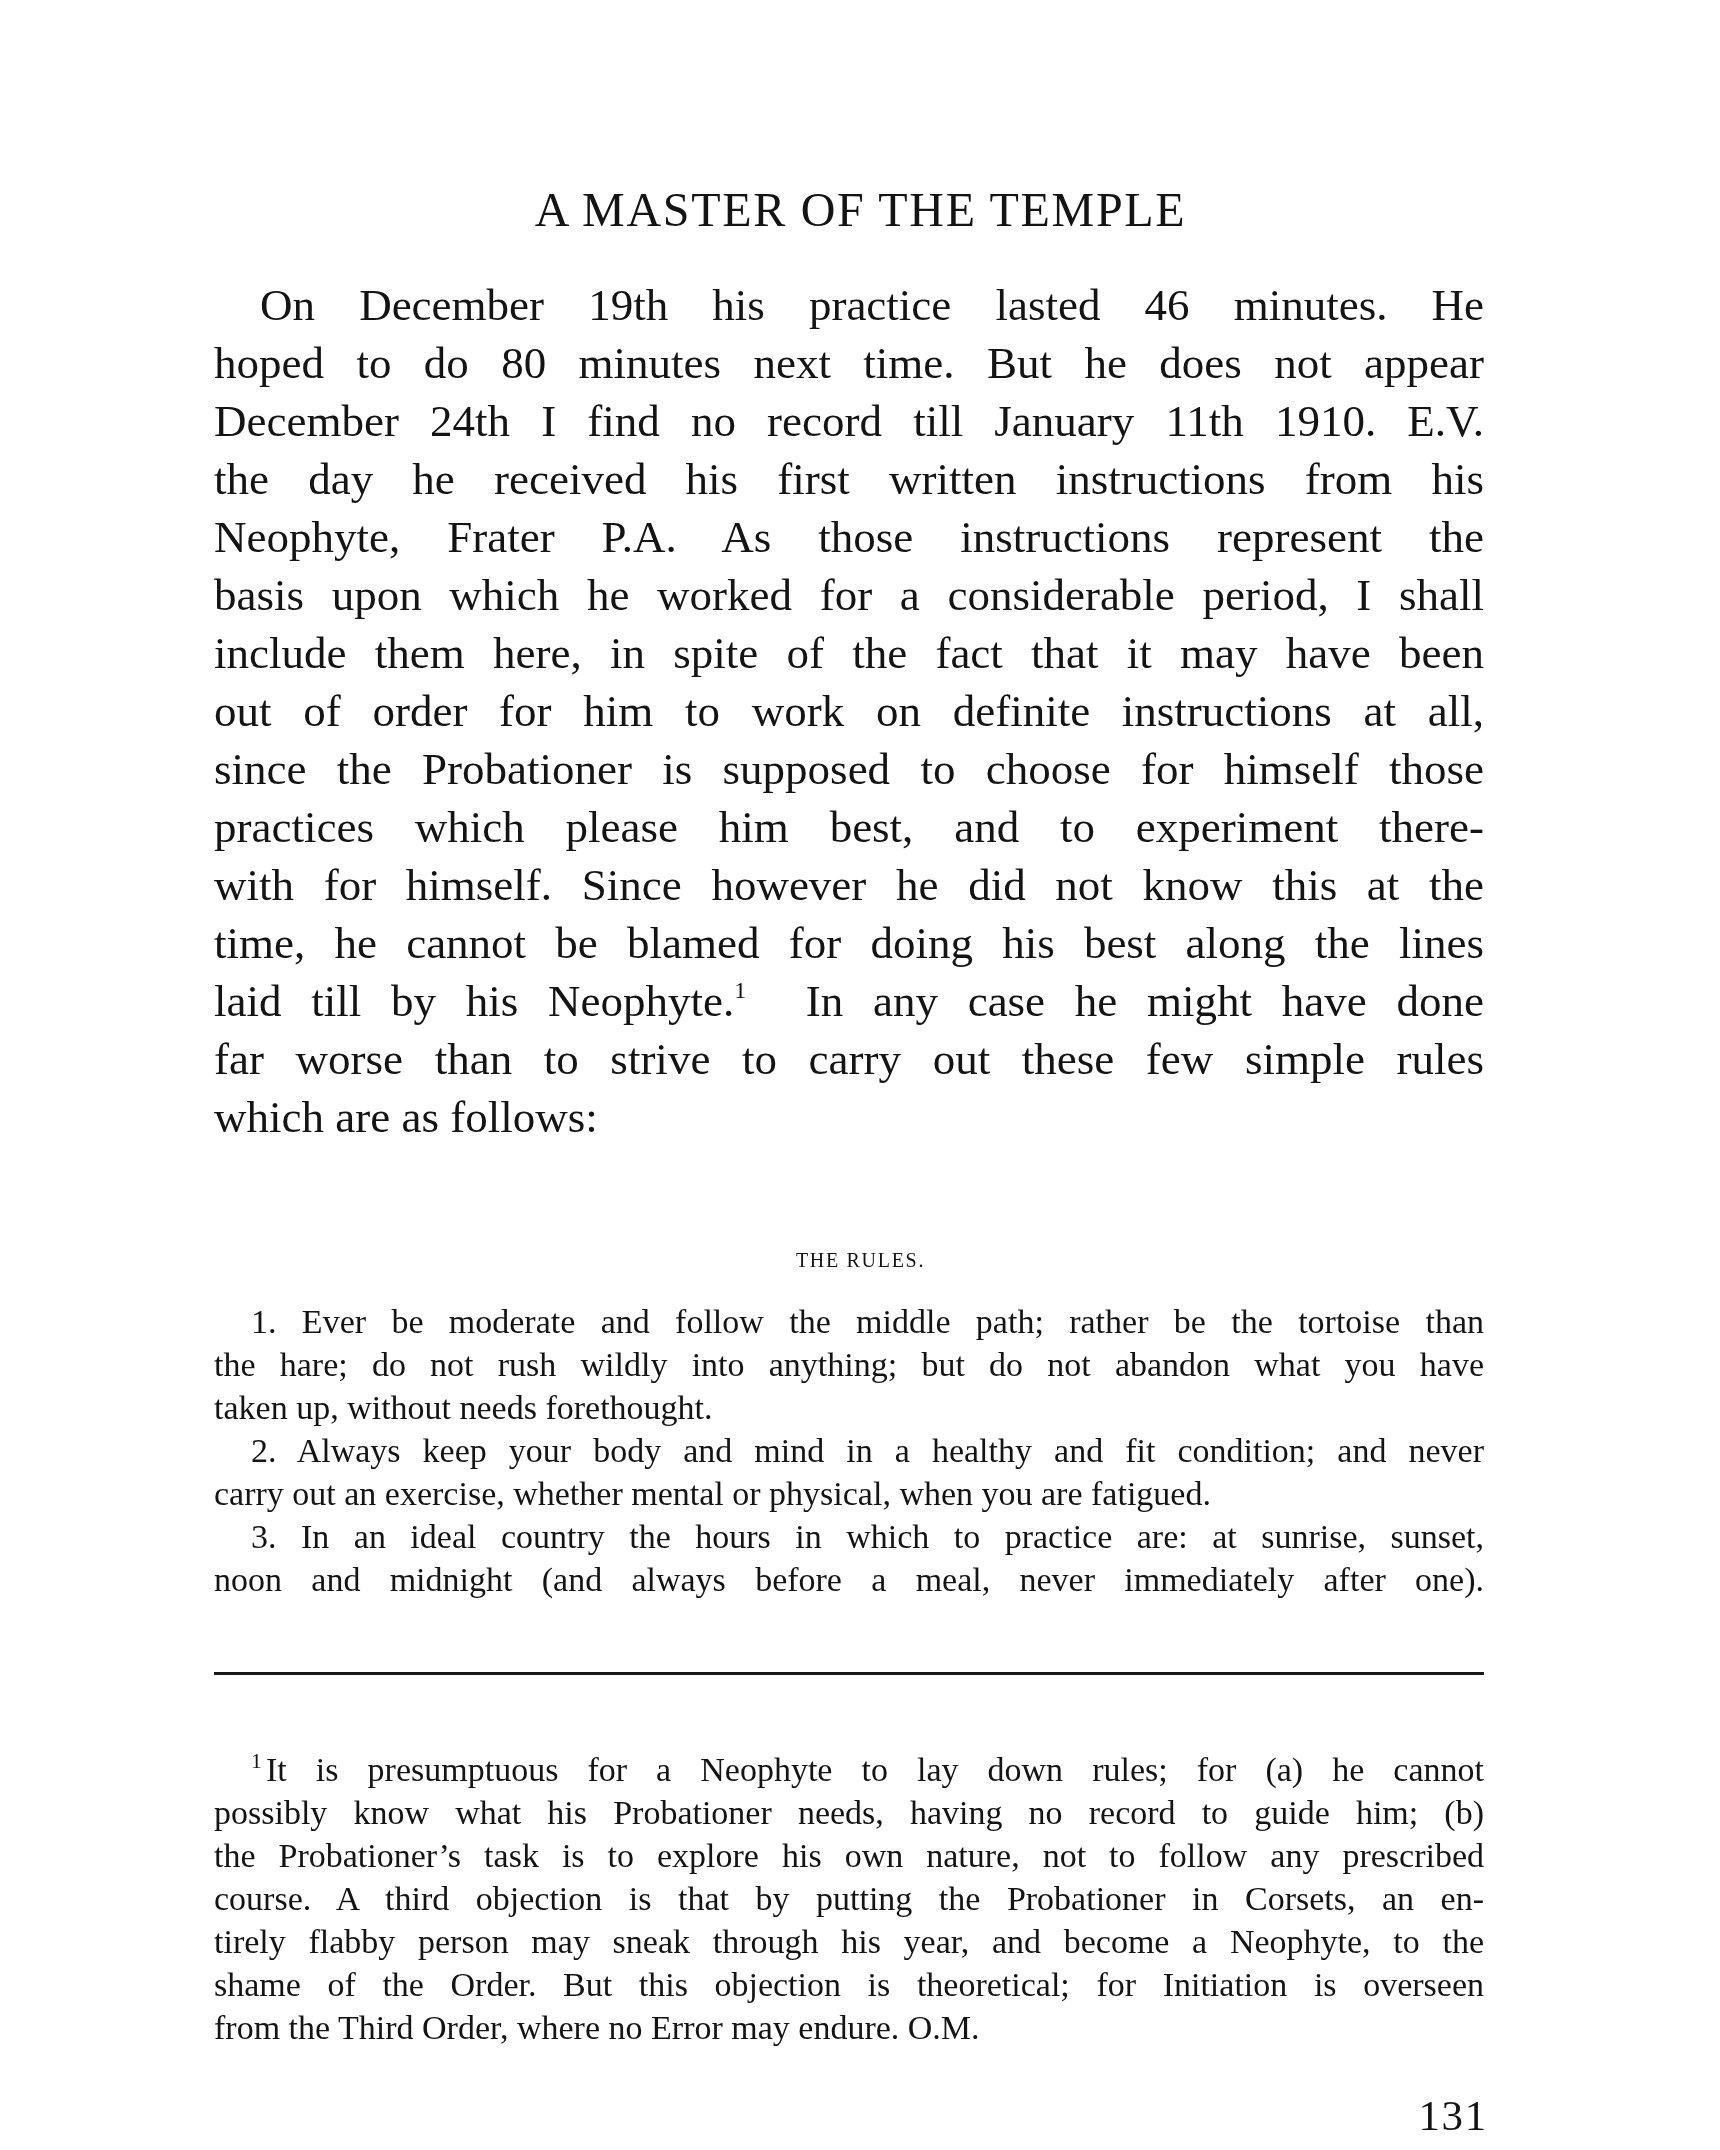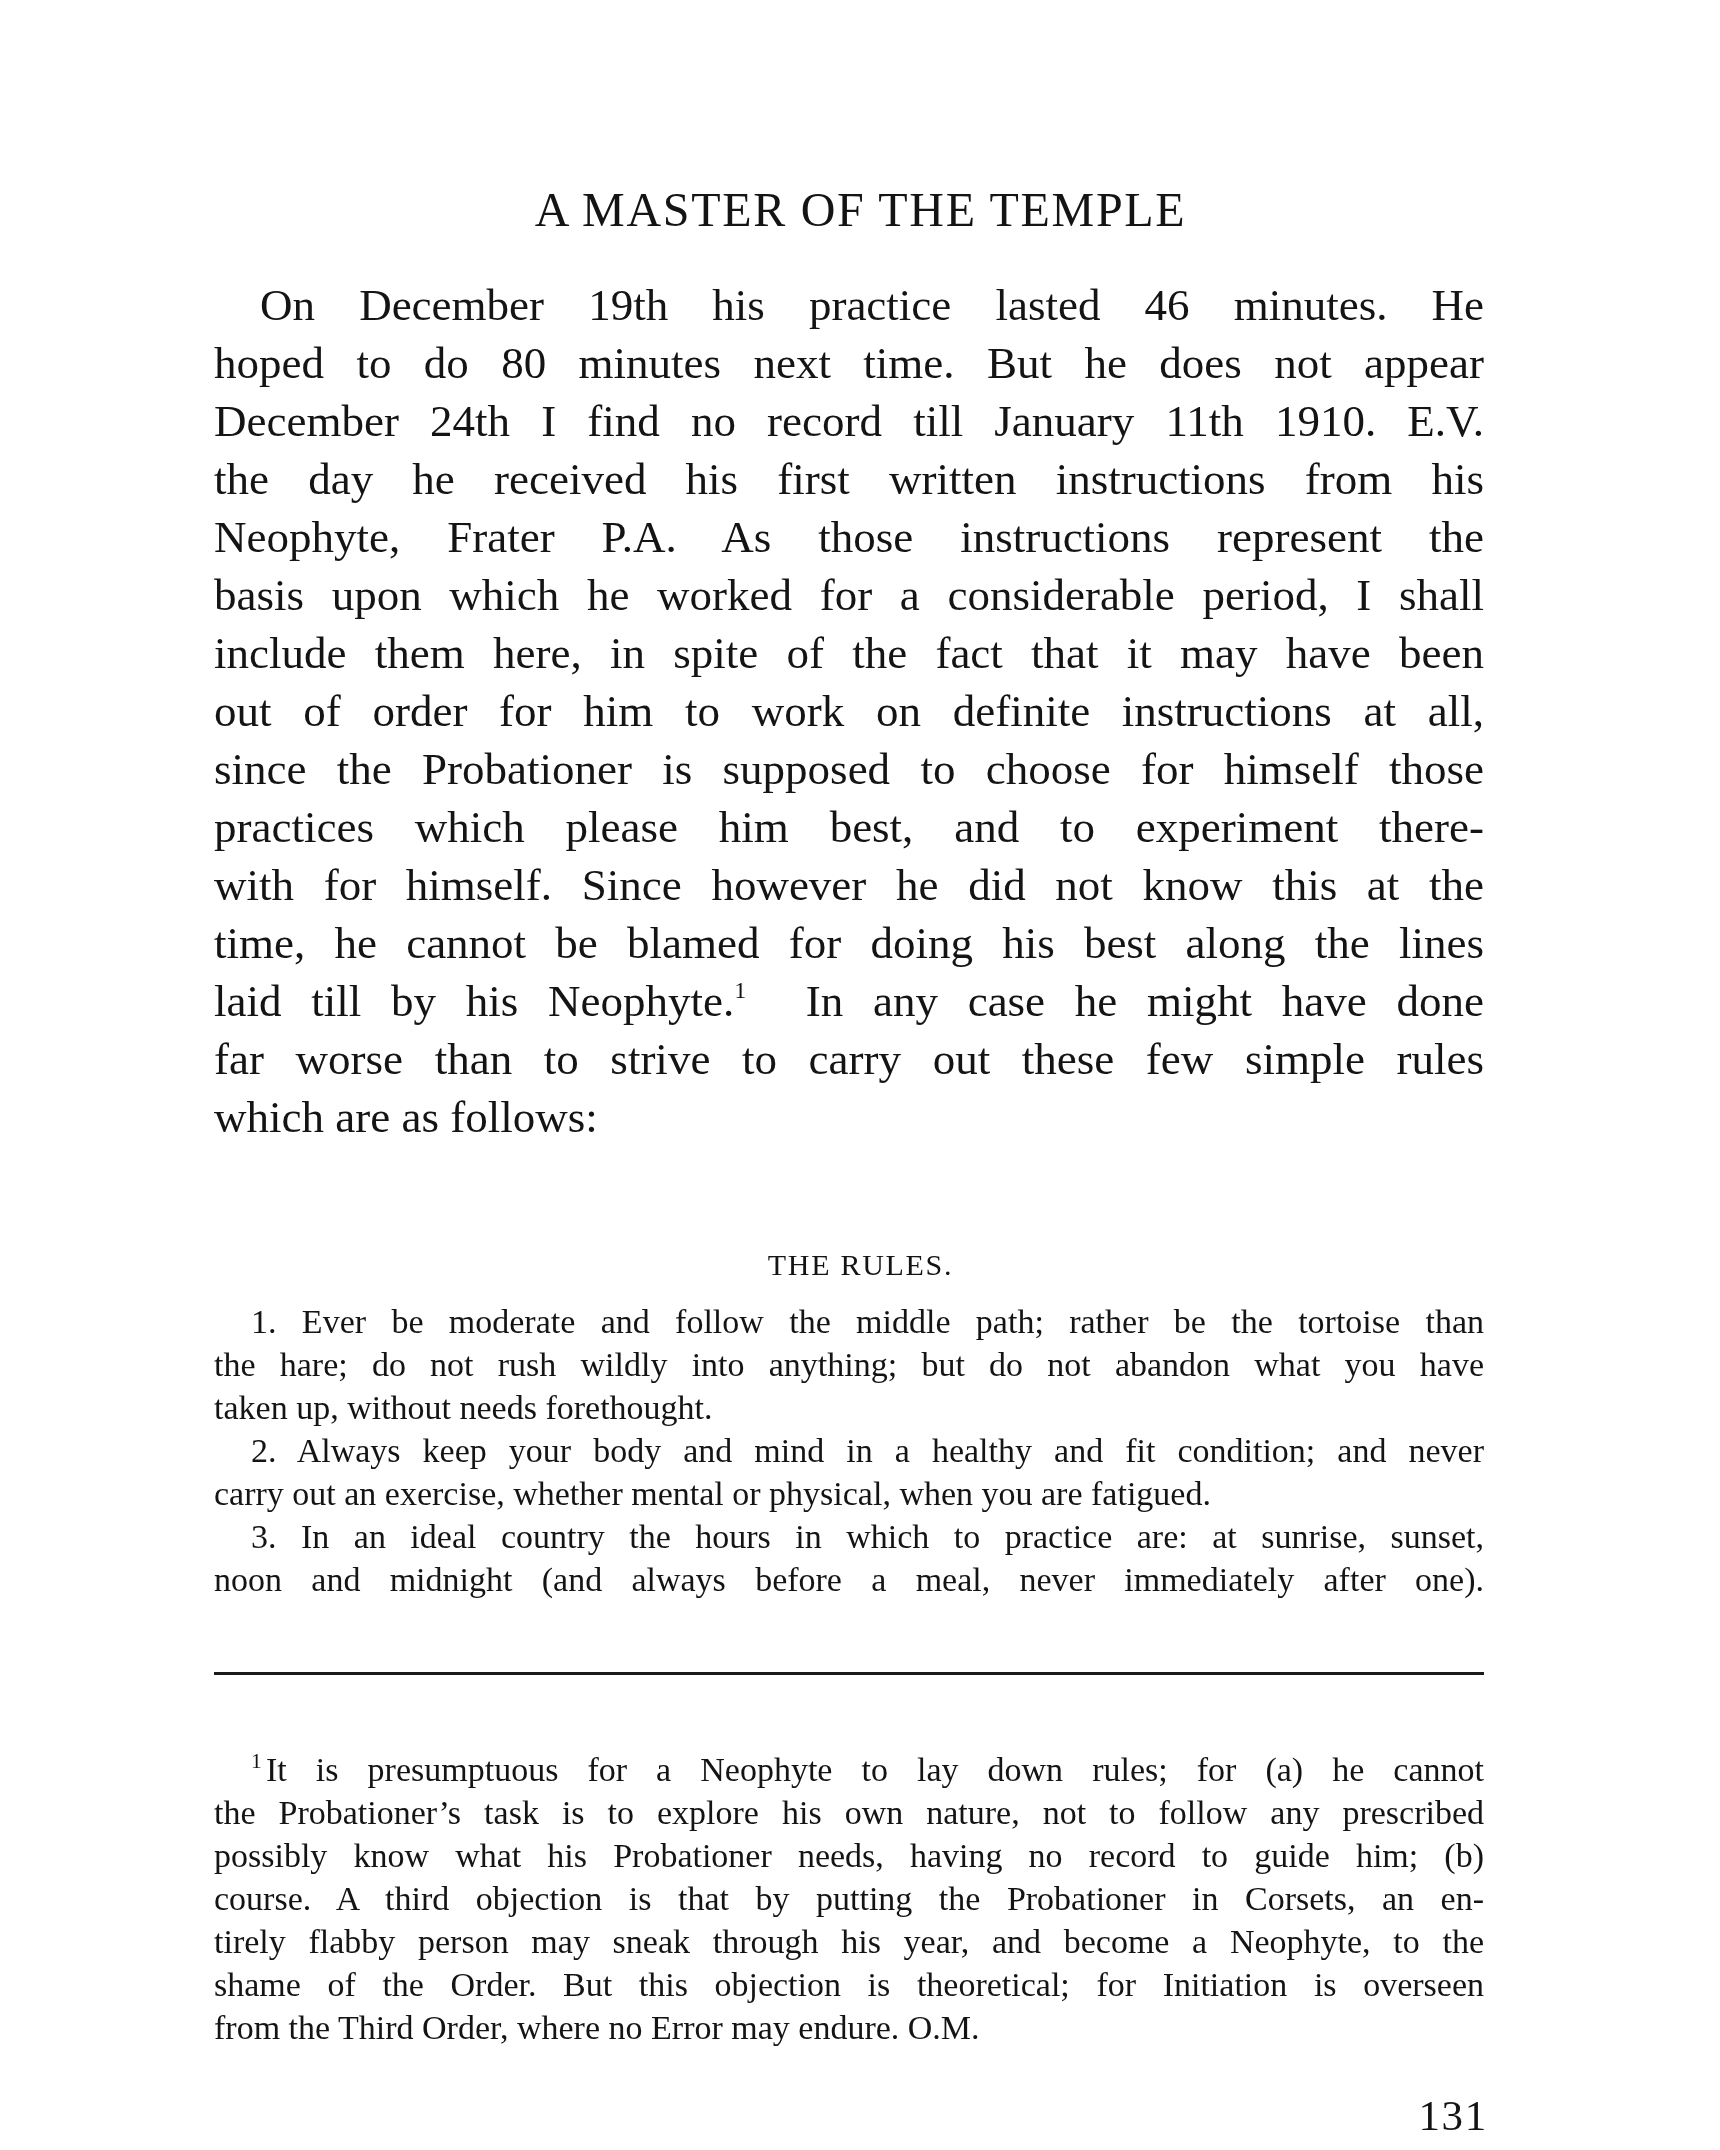--- a/index.html
+++ b/index.html
@@ -16,21 +16,21 @@
   .body-text {
     position: absolute; left: 214px; width: 1270px; top: 276px;
     font-size: 45px; line-height: 58px; text-align: justify;
   }
   .body-text .line { display: block; text-align: justify; text-align-last: justify; white-space: nowrap; height: 58px; }
   .body-text .line.last { text-align-last: left; }
   .body-text .line.indent { padding-left: 46px; }
   .sup { font-size: 24px; vertical-align: 18px; line-height: 0; }
   .rules-heading {
     position: absolute; left: 0; width: 1721px; top: 1250px;
-    text-align: center; font-size: 30px; letter-spacing: 1.7px; line-height: 1;
+    text-align: center; font-size: 20px; letter-spacing: 1.7px; line-height: 1;
   }
   .rules {
     position: absolute; left: 214px; width: 1270px; top: 1300px;
     font-size: 34px; line-height: 43px;
   }
   .rules .line { display: block; text-align: justify; text-align-last: justify; white-space: nowrap; height: 43px; }
   .rules .line.last { text-align-last: left; }
   .rules .line.indent { padding-left: 37px; }
   .hr {
     position: absolute; left: 214px; width: 1270px; top: 1672px; height: 2.6px; background: #1a1a1a;
@@ -82,22 +82,22 @@
   <span class="line indent"><span>2.</span> <span>Always keep your body and mind in a healthy and fit condition; and never</span></span>
   <span class="line last">carry out an exercise, whether mental or physical, when you are fatigued.</span>
   <span class="line indent"><span>3.</span> <span>In an ideal country the hours in which to practice are: at sunrise, sunset,</span></span>
   <span class="line">noon and midnight (and always before a meal, never immediately after one).</span>
 </div>
 
 <div class="hr"></div>
 
 <div class="footnote">
   <span class="line indent"><sup class="fn-mark">1</sup><span>It is presumptuous for a Neophyte to lay down rules; for (a) he cannot</span></span>
+  <span class="line">possibly know what his Probationer needs, having no record to guide him; (b)</span>
   <span class="line">the Probationer’s task is to explore his own nature, not to follow any prescribed</span>
-  <span class="line">possibly know what his Probationer needs, having no record to guide him; (b)</span>
   <span class="line">course.  A third objection is that by putting the Probationer in Corsets, an en-</span>
   <span class="line">tirely flabby person may sneak through his year, and become a Neophyte, to the</span>
   <span class="line">shame of the Order.  But this objection is theoretical; for Initiation is overseen</span>
   <span class="line last">from the Third Order, where no Error may endure.  O.M.</span>
 </div>
 
 <div class="page-number">131</div>
 
 
 </body></html>

